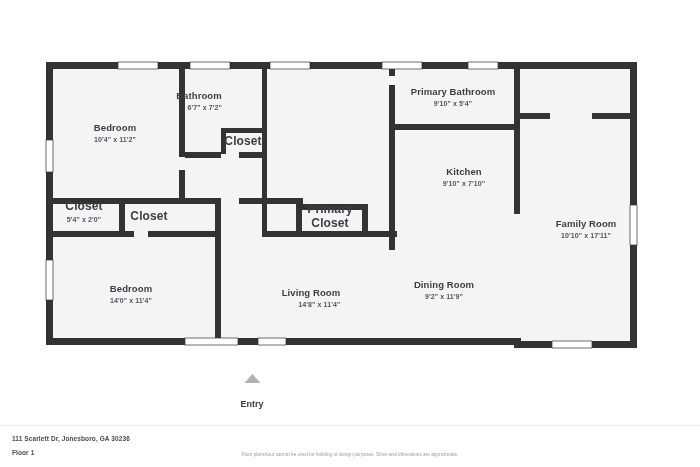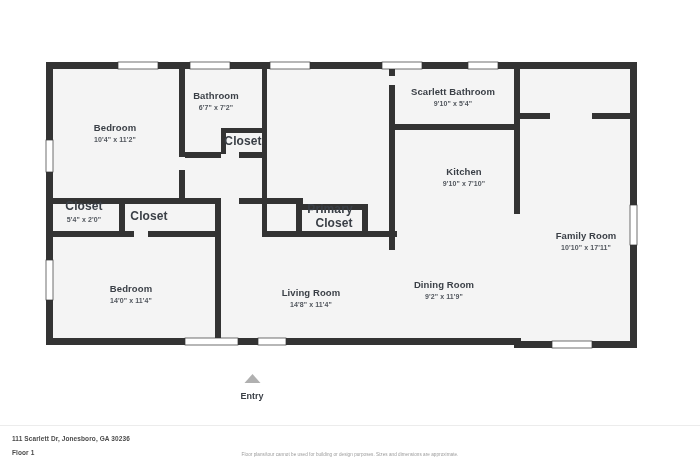--- a/index.html
+++ b/index.html
@@ -40,37 +40,37 @@
   .room-dims {
     display: block;
     font-size: 7px;
     font-weight: bold;
     color: #51565d;
     letter-spacing: 0.1px;
     line-height: 1.3;
     margin-top: 1px;
   }
   .room-name.small { font-size: 12px; }
-  .room-name.two-line { line-height: 1.2; text-align: right; }
+  .room-name.two-line { line-height: 1.2; }
 
   #entry-marker {
     position: absolute;
     left: 252px; top: 374px;
     transform: translateX(-50%);
     text-align: center;
   }
   #entry-triangle {
     width: 0; height: 0;
     margin: 0 auto;
     border-left: 8px solid transparent;
     border-right: 8px solid transparent;
     border-bottom: 9px solid #b0b0b0;
   }
   #entry-label {
-    margin-top: 8px;
+    margin-top: 16px;
     font-size: 9px;
     font-weight: bold;
     color: #3a3f46;
   }
 
   #footer {
     position: absolute;
     left: 0; bottom: 0;
     width: 700px; height: 42px;
     background: #ffffff;
@@ -209,42 +209,42 @@
 
         <rect x="514" y="338" width="7" height="10"></rect>
       </g>
     </svg>
 
     <div class="room-label" style="left:115px; top:133px;">
       <span class="room-name">Bedroom</span>
       <span class="room-dims">10'4" x 11'2"</span>
     </div>
 
-    <div class="room-label" style="left:216px; top:101px;">
+    <div class="room-label" style="left:199px; top:101px;text-align:right;">
       <span class="room-name">Bathroom</span>
       <span class="room-dims">6'7" x 7'2"</span>
     </div>
 
     <div class="room-label" style="left:243px; top:141px;">
       <span class="room-name small">Closet</span>
     </div>
 
 
     <div class="room-label" style="left:453px; top:97px;">
-      <span class="room-name">Scarlett Bathroom</span>
+      <span class="room-name">Primary Bathroom</span>
       <span class="room-dims">9'10" x 5'4"</span>
     </div>
 
 
     <div class="room-label" style="left:464px; top:177px;">
       <span class="room-name">Kitchen</span>
       <span class="room-dims">9'10" x 7'10"</span>
     </div>
 
-    <div class="room-label" style="left:586px; top:229px;margin-top:12px;">
+    <div class="room-label" style="left:586px; top:229px;">
       <span class="room-name">Family Room</span>
       <span class="room-dims">10'10" x 17'11"</span>
     </div>
 
     <div class="room-label" style="left:84px; top:212px;">
       <span class="room-name small">Closet</span>
       <span class="room-dims">5'4" x 2'0"</span>
     </div>
 
     <div class="room-label" style="left:149px; top:216px;">
@@ -254,21 +254,21 @@
     <div class="room-label" style="left:330px; top:216px;">
       <span class="room-name small two-line" style="white-space:pre-line;">Primary
 Closet</span>
     </div>
 
     <div class="room-label" style="left:131px; top:294px;">
       <span class="room-name">Bedroom</span>
       <span class="room-dims">14'0" x 11'4"</span>
     </div>
 
-    <div class="room-label" style="left:311px; top:298px;">
+    <div class="room-label" style="left:311px; top:298px;text-align:right;">
       <span class="room-name">Living Room</span>
       <span class="room-dims">14'8" x 11'4"</span>
     </div>
 
     <div class="room-label" style="left:444px; top:290px;">
       <span class="room-name">Dining Room</span>
       <span class="room-dims">9'2" x 11'9"</span>
     </div>
 
     <div id="entry-marker">

